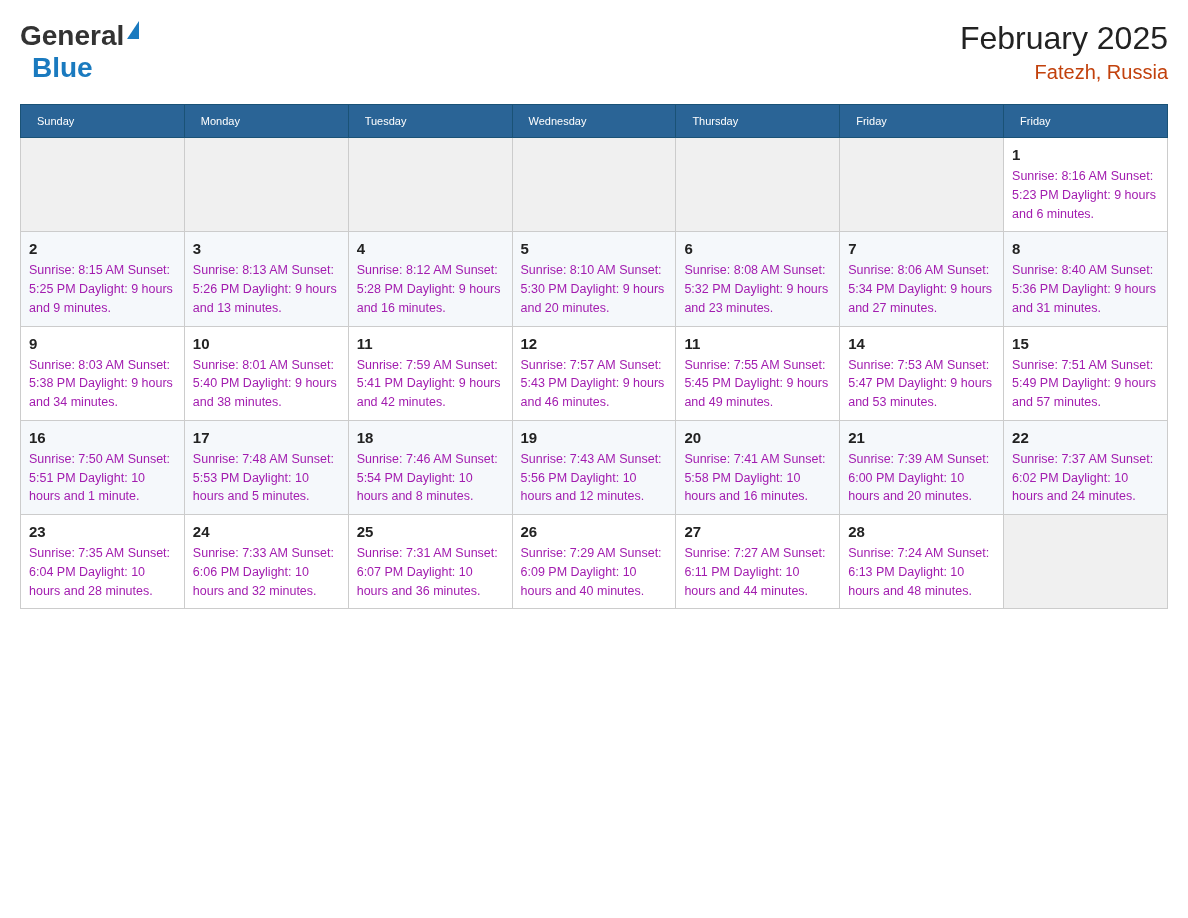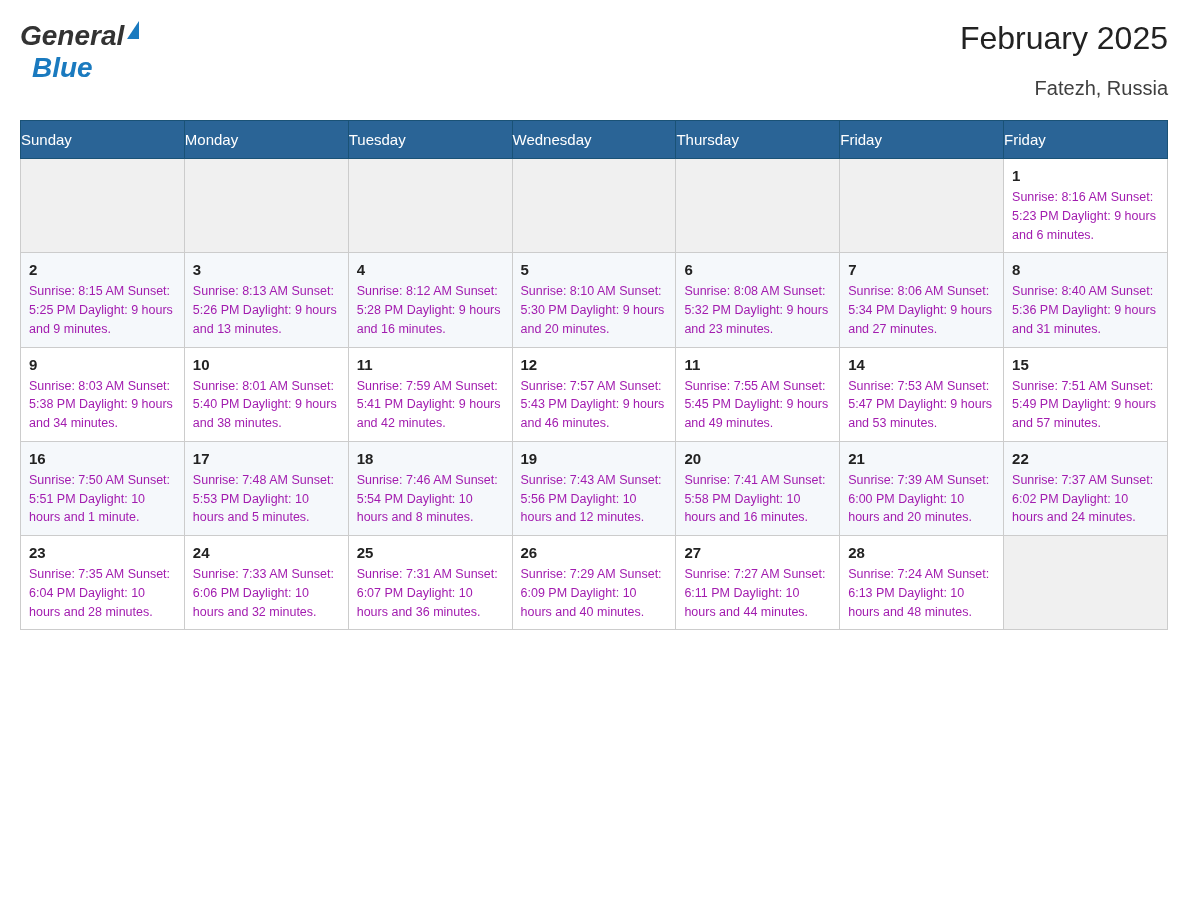--- a/index.html
+++ b/index.html
@@ -12,21 +12,20 @@
     }
     .header {
       display: flex;
       justify-content: space-between;
       align-items: flex-start;
       margin-bottom: 20px;
     }
     .logo {
       display: flex;
       align-items: flex-end;
-      font-style: italic;
     }
     .logo-text-general {
       font-size: 28px;
       font-weight: bold;
       color: #333;
     }
     .logo-wrapper {
       display: flex;
       flex-direction: column;
     }
@@ -43,33 +42,33 @@
     .title-section {
       text-align: right;
     }
     .month-title {
       font-size: 32px;
       font-weight: normal;
       color: #222;
     }
     .location {
       font-size: 20px;
-      color: #404040;
-      margin-top: 20px;
+      color: #c2410c;
+      margin-top: 4px;
     }
     .calendar {
       width: 100%;
       border-collapse: collapse;
       border: 1px solid #999;
     }
     .calendar th {
       background-color: #2a6496;
       color: #fff;
-      padding: 10px 0;
-      font-size: 15px;
+      padding: 10px 16px;
+      font-size: 11px;
       font-weight: normal;
       text-align: left;
       border: 1px solid #1a5276;
     }
     .calendar td {
       vertical-align: top;
       padding: 8px;
       border: 1px solid #ccc;
       width: calc(100% / 7);
       min-height: 110px;

